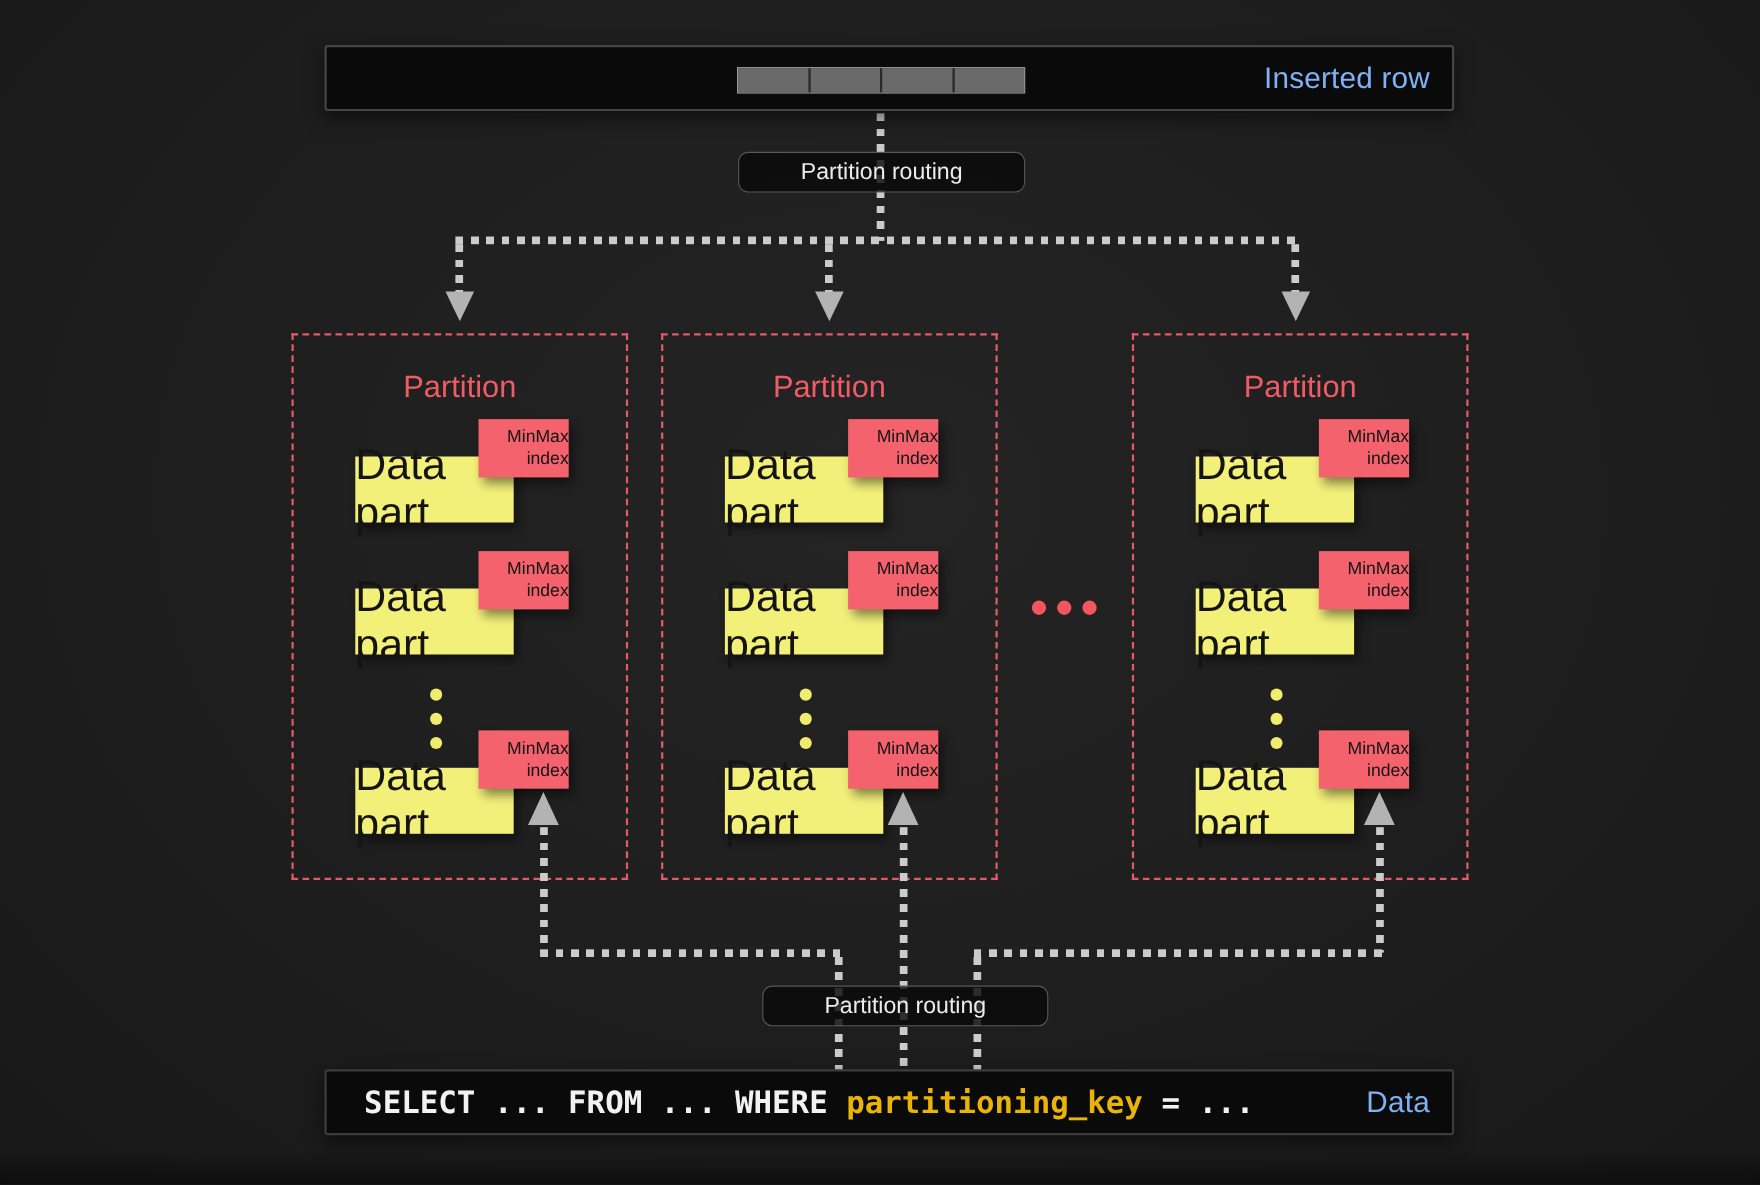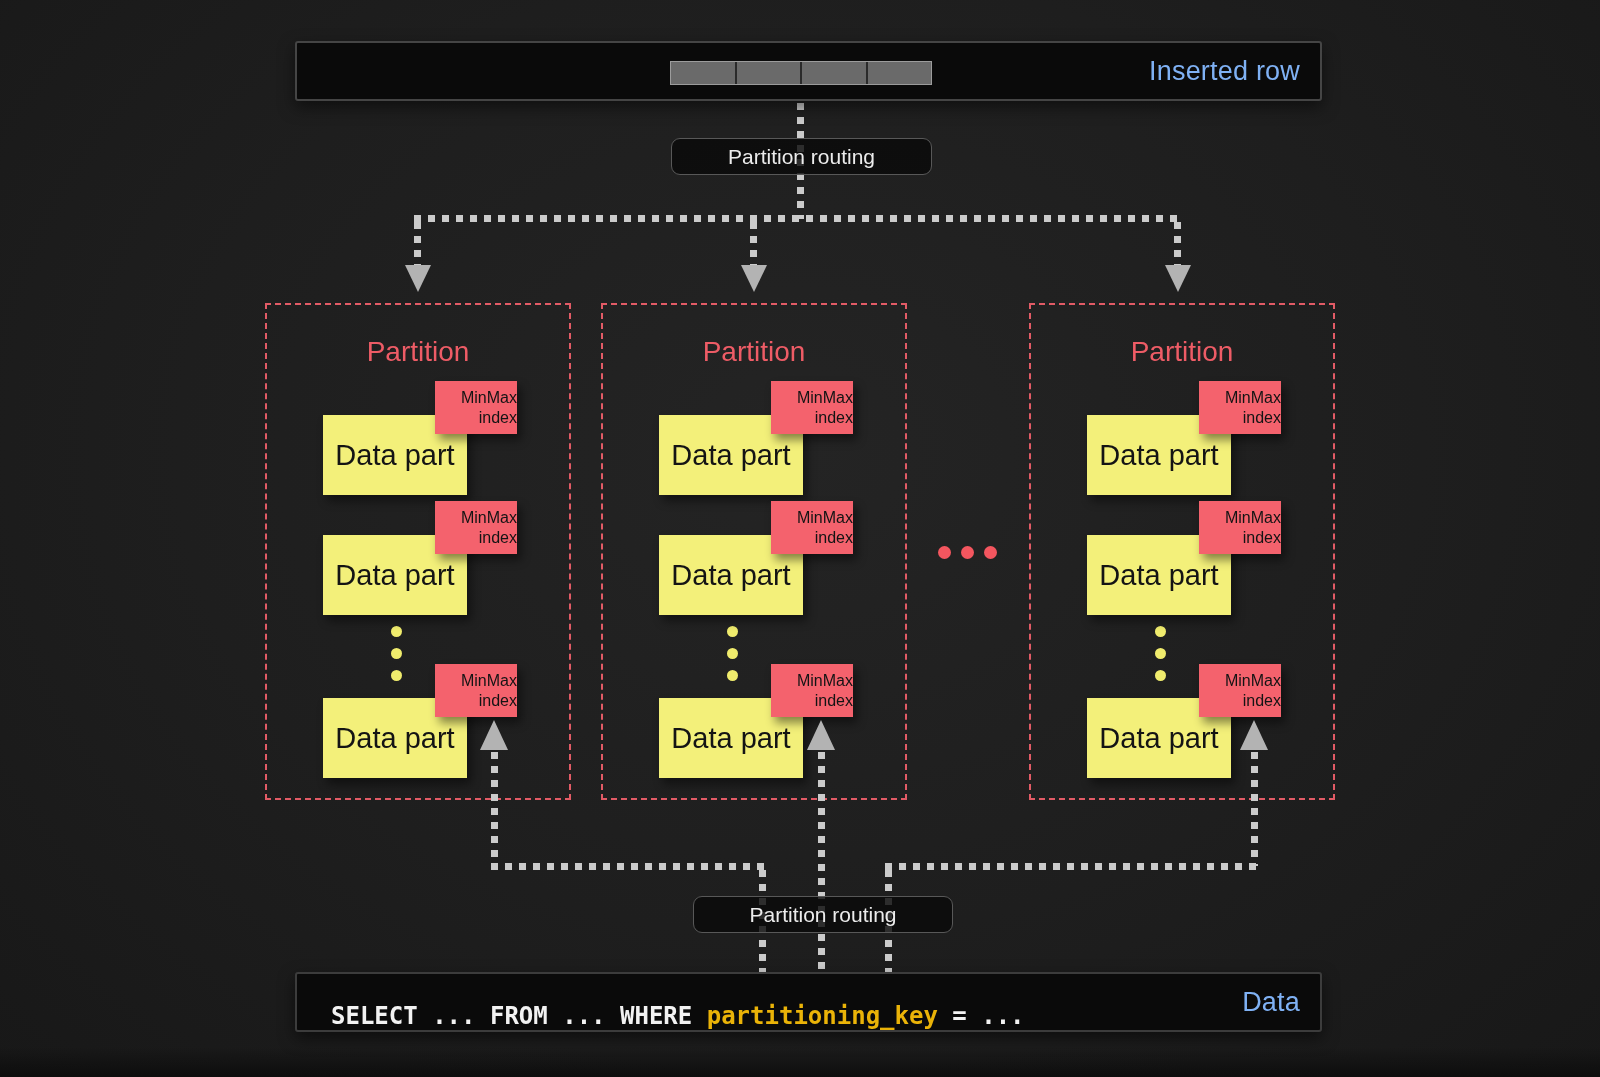--- a/index.html
+++ b/index.html
@@ -27,22 +27,22 @@
   
   .cells{
     position:absolute;left:373px;top:18px;width:262px;height:24px;
     display:flex;border:1px solid #9c9c9c;background:#2a2a2a;box-sizing:border-box;
   }
   .cell{flex:1;background:#6a6a6a;border-left:2px solid #2a2a2a;}
   .cell:first-child{border-left:none;}
 
   
   .sql{
-    position:absolute;left:34px;top:0;height:100%;display:flex;align-items:flex-end;
-    font-family:"DejaVu Sans Mono", monospace;font-size:24px;font-weight:600;
+    position:absolute;left:34px;top:0;height:100%;display:flex;align-items:center;
+    font-family:"DejaVu Sans Mono", monospace;font-size:28px;font-weight:600;
     color:#f2f2f2;white-space:pre;
   }
   .sql .hl{color:#eab308;}
 
   
   .pill{
     position:absolute;height:37px;background:rgba(10,10,10,0.82);
     border:1px solid #585858;border-radius:9px;box-sizing:border-box;
     display:flex;align-items:center;justify-content:center;
     color:#ececec;font-size:21px;z-index:5;
@@ -65,22 +65,22 @@
   
   .partition{
     position:absolute;top:303px;width:306px;height:497px;box-sizing:border-box;
     border:2px dashed #e25b66;z-index:2;
   }
   .partition.p1{left:265px;} .partition.p2{left:601px;} .partition.p3{left:1029px;}
   .ptitle{margin-top:31px;text-align:center;color:#ee5c66;font-size:28px;}
   .grp{position:absolute;left:56px;width:194px;height:106px;}
   .grp.g1{top:76px;} .grp.g2{top:196px;} .grp.g3{top:359px;}
   .datapart{
-    position:absolute;left:0;top:34px;width:144px;height:80px;background:#f3f07a;
-    color:#141414;font-size:29px;display:flex;align-items:center;justify-content:center;
+    position:absolute;left:0;top:34px;width:144px;height:60px;background:#f3f07a;
+    color:#141414;font-size:39px;display:flex;align-items:center;justify-content:center;
     box-shadow:4px 6px 9px rgba(0,0,0,0.45);z-index:1;
   }
   .minmax{
     position:absolute;left:112px;top:0;width:82px;height:53px;background:#f4626d;
     color:#141414;font-size:16px;line-height:20px;text-align:right;
     display:flex;align-items:center;justify-content:center;
     box-shadow:4px 6px 9px rgba(0,0,0,0.45);z-index:2;
   }
   .ydots{position:absolute;left:124px;top:321px;display:flex;flex-direction:column;gap:11px;}
   .ydots span{width:11px;height:11px;border-radius:50%;background:#f0ec6d;}

